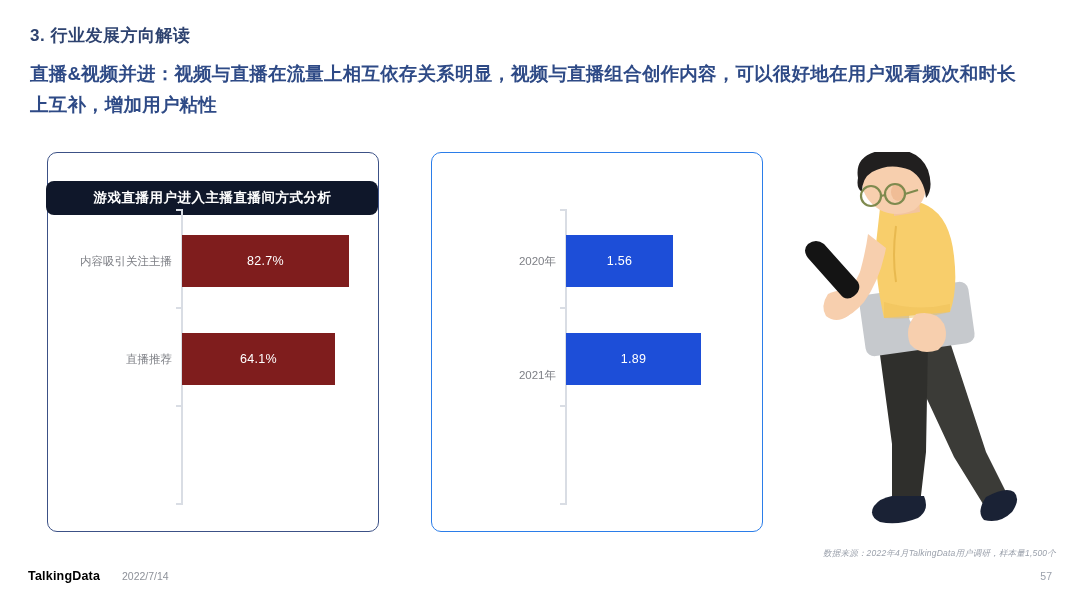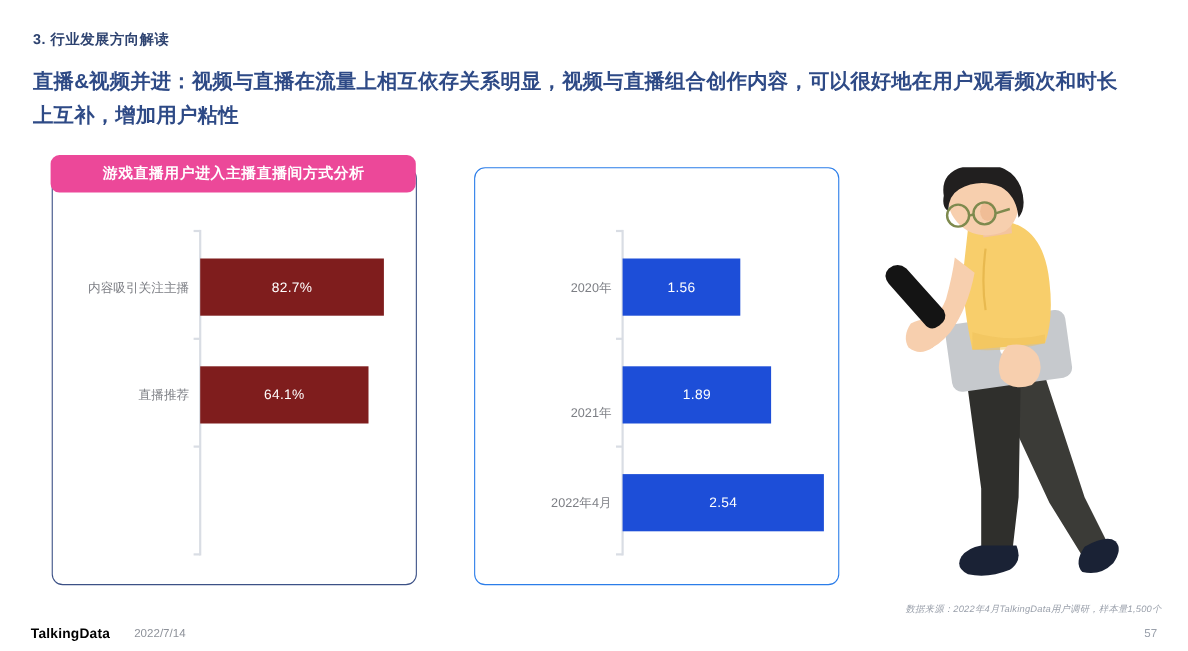--- a/index.html
+++ b/index.html
@@ -17,21 +17,21 @@
   }
 
   
   #header {
     position: absolute;
     left: 30px;
     top: 24px;
     width: 1020px;
   }
   #section-title {
-    font-size: 13px;
+    font-size: 17px;
     font-weight: bold;
     color: #2e4370;
     letter-spacing: 0.5px;
     line-height: 24px;
     margin-bottom: 10px;
   }
   #lead-paragraph {
     font-size: 18.5px;
     font-weight: bold;
     color: #2e4a86;
@@ -64,21 +64,21 @@
     left: -1.6px;
     top: -12px;
     width: 332px;
     height: 34px;
     border-radius: 8px;
     display: flex;
     align-items: center;
     justify-content: center;
     box-sizing: border-box;
   }
-  #chart-title-bar-left { background: #ec4899; }
+  #chart-title-bar-left { background: #0f172a; margin-top: 40px; }
   #chart-title-bar-right { background: #2b7de9; }
   .chart-title-text {
     color: #ffffff;
     font-size: 13.5px;
     font-weight: bold;
     letter-spacing: 0.5px;
     white-space: nowrap;
   }
 
   .plot-area {
@@ -242,26 +242,20 @@
       </div>
     </div>
 
     <div class="bar-row" style="top:146px;">
       <span class="cat-label" style="right:206px; width:120px;margin-top:32px;">2021年</span>
       <div class="bar" style="left:134px; width:135px;">
         <span class="bar-value">1.89</span>
       </div>
     </div>
 
-    <div class="bar-row" style="top:244px;">
-      <span class="cat-label" style="right:206px; width:120px;">2022年4月</span>
-      <div class="bar" style="left:134px; width:183px;">
-        <span class="bar-value">2.54</span>
-      </div>
-    </div>
   </div>
 </div>
 
 <div id="illustration">
   <svg viewBox="0 0 270 390" width="270" height="390" xmlns="http://www.w3.org/2000/svg">
 
     <path d="M108 190 L150 190 L186 300 L210 348 L188 360 L154 305 L120 232 Z" fill="#3b3b37"></path>
 
     <path d="M186 345 Q206 334 214 340 Q221 347 212 360 Q200 372 184 368 Q176 360 186 345 Z" fill="#1a2235"></path>
 

